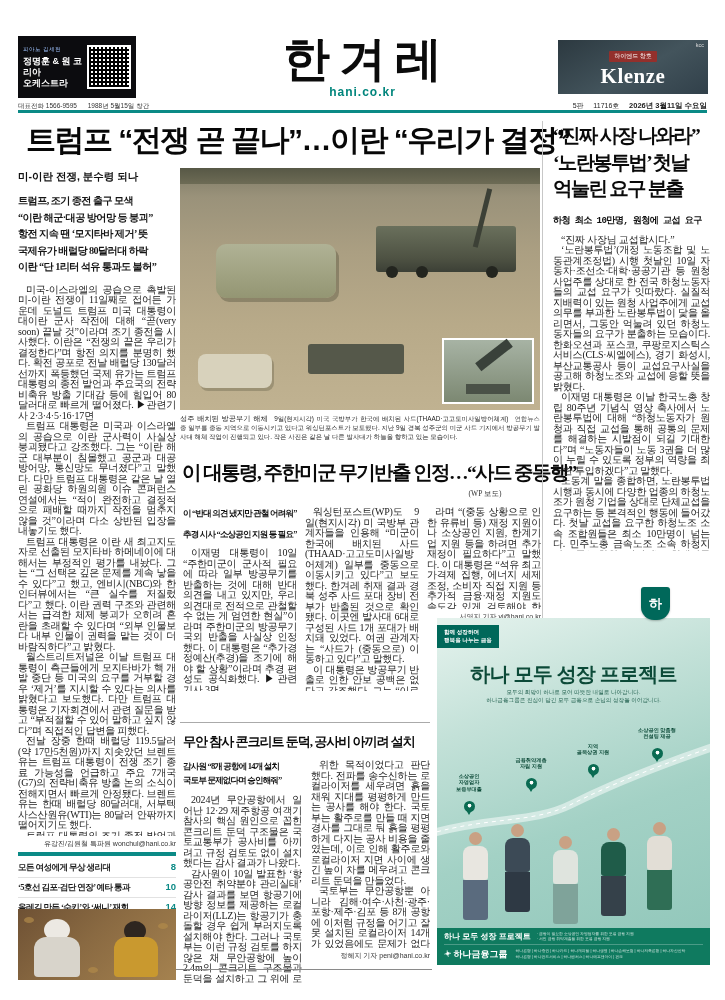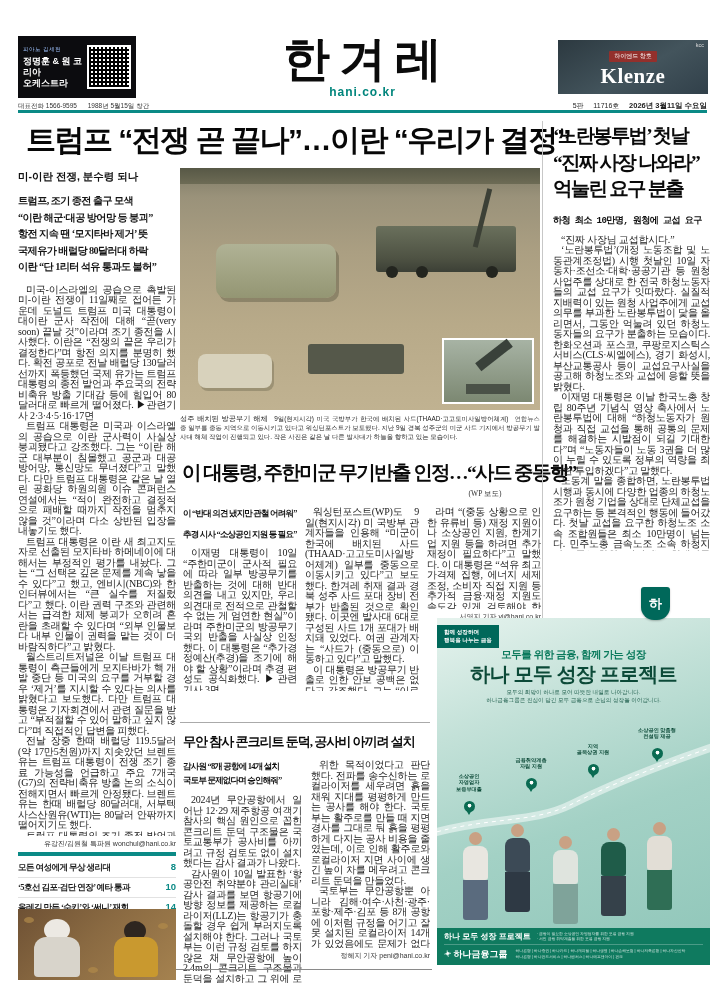--- a/index.html
+++ b/index.html
@@ -223,22 +223,22 @@
       <p>이 대통령은 방공무기 반출로 인한 안보 공백은 없다고 강조했다. 그는 “이로 인해 대북 억지 전략에 장애가 심하게 생겼냐고 묻는다면 저는 ‘전적으로 그렇지 않다’고 말씀드릴 수 있다”며 “전혀 우려하지 않아도 된다”고 말했다. 이 대통령은 “북한은 핵이라는 특별한 요소가 있긴 하지만, 재래식 전투역량, 군사역량으로 따지면 (대한민국이) 비교할 수 없을 정도로 압도적이라는 건 분명하다”</p>
     </div>
   <div class="abs tcol tcol3 bodytext">
       <p>라며 “(중동 상황으로 인한 유류비 등) 재정 지원이나 소상공인 지원, 한계기업 지원 등을 하려면 추가 재정이 필요하다”고 말했다. 이 대통령은 “석유 최고가격제 집행, 에너지 세제 조정, 소비자 직접 지원 등 추가적 금융·재정 지원도 속도감 있게 검토해야 한다”고도 지시했다.</p>
     </div>
   <div class="abs byline thaad-byline">서영지 기자 yj@hani.co.kr</div>
 
   <div class="abs vrule"></div>
   <div class="abs sidebar">
     <div>
+        <div class="sb-line">“진짜 사장 나와라”</div>
         <div class="sb-line">‘노란봉투법’ 첫날</div>
-        <div class="sb-line">“진짜 사장 나와라”</div>
         <div class="sb-line">억눌린 요구 분출</div>
       </div>
     <div class="sb-sub">하청 최소 10만명, 원청에 교섭 요구</div>
     <div class="sb-body bodytext">
         <p>“진짜 사장님 교섭합시다.”</p>
         <p>‘노란봉투법’(개정 노동조합 및 노동관계조정법) 시행 첫날인 10일 자동차·조선소·대학·공공기관 등 원청 사업주를 상대로 한 전국 하청노동자들의 교섭 요구가 잇따랐다. 실질적 지배력이 있는 원청 사업주에게 교섭 의무를 부과한 노란봉투법이 닻을 올리면서, 그동안 억눌려 있던 하청노동자들의 요구가 분출하는 모습이다. 한화오션과 포스코, 쿠팡로지스틱스서비스(CLS·씨엘에스), 경기 화성시, 부산교통공사 등이 교섭요구사실을 공고해 하청노조와 교섭에 응할 뜻을 밝혔다.</p>
         <p>이재명 대통령은 이날 한국노총 창립 80주년 기념식 영상 축사에서 노란봉투법에 대해 “하청노동자가 원청과 직접 교섭을 통해 공통의 문제를 해결하는 시발점이 되길 기대한다”며 “노동자들이 노동 3권을 더 많이 누릴 수 있도록 정부의 역량을 최대한 투입하겠다”고 말했다.</p>
         <p>노동계 말을 종합하면, 노란봉투법 시행과 동시에 다양한 업종의 하청노조가 원청 기업을 상대로 단체교섭을 요구하는 등 본격적인 행동에 들어갔다. 첫날 교섭을 요구한 하청노조 소속 조합원들은 최소 10만명이 넘는다. 민주노총 금속노조 소속 하청지회 36곳(조합원 1만여명)은 현대자동차·현대모비스·현대중공업·포스코·한화오션 등 원청 사업주에게 단체교섭 요구 내용증명을 발송했다. 임용섭 금속노조 포스코사내하청광양지회장은 “진짜 사장인 포스코가 교섭에 나와달라는 것”이라고 말했다. ▶8면으로 이어짐</p>
       </div>
   </div>
@@ -284,21 +284,20 @@
     <div class="w-hair1"></div>
     <div class="w-body1"></div>
     <div class="w-hair2"></div>
     <div class="w-body2"></div>
   </div>
 
   <div class="abs hana">
     <div class="hana-corner">함께 성장하며
 행복을 나누는 금융</div>
     <div class="hana-badge">하</div>
-    <div class="hana-tag">모두를 위한 금융, 함께 가는 성장</div>
     <div class="hana-title">하나 모두 성장 프로젝트</div>
     <div class="hana-sub">모두의 희망이 하나로 모여 따뜻한 내일로 나아갑니다.
 하나금융그룹은 진심이 담긴 모두 금융으로 손님의 성장을 이어갑니다.</div>
     <svg class="road" viewBox="0 0 273 120">
       <path d="M-8 118 C 55 100, 95 108, 135 88 S 225 48, 285 28" fill="none" stroke="#ffffff" stroke-opacity="0.5" stroke-width="8"></path>
       <path d="M-8 118 C 55 100, 95 108, 135 88 S 225 48, 285 28" fill="none" stroke="#ffffff" stroke-width="1" stroke-dasharray="4 4"></path>
     </svg>
     <div>
         <div class="pin-group">
         <div>소상공인

